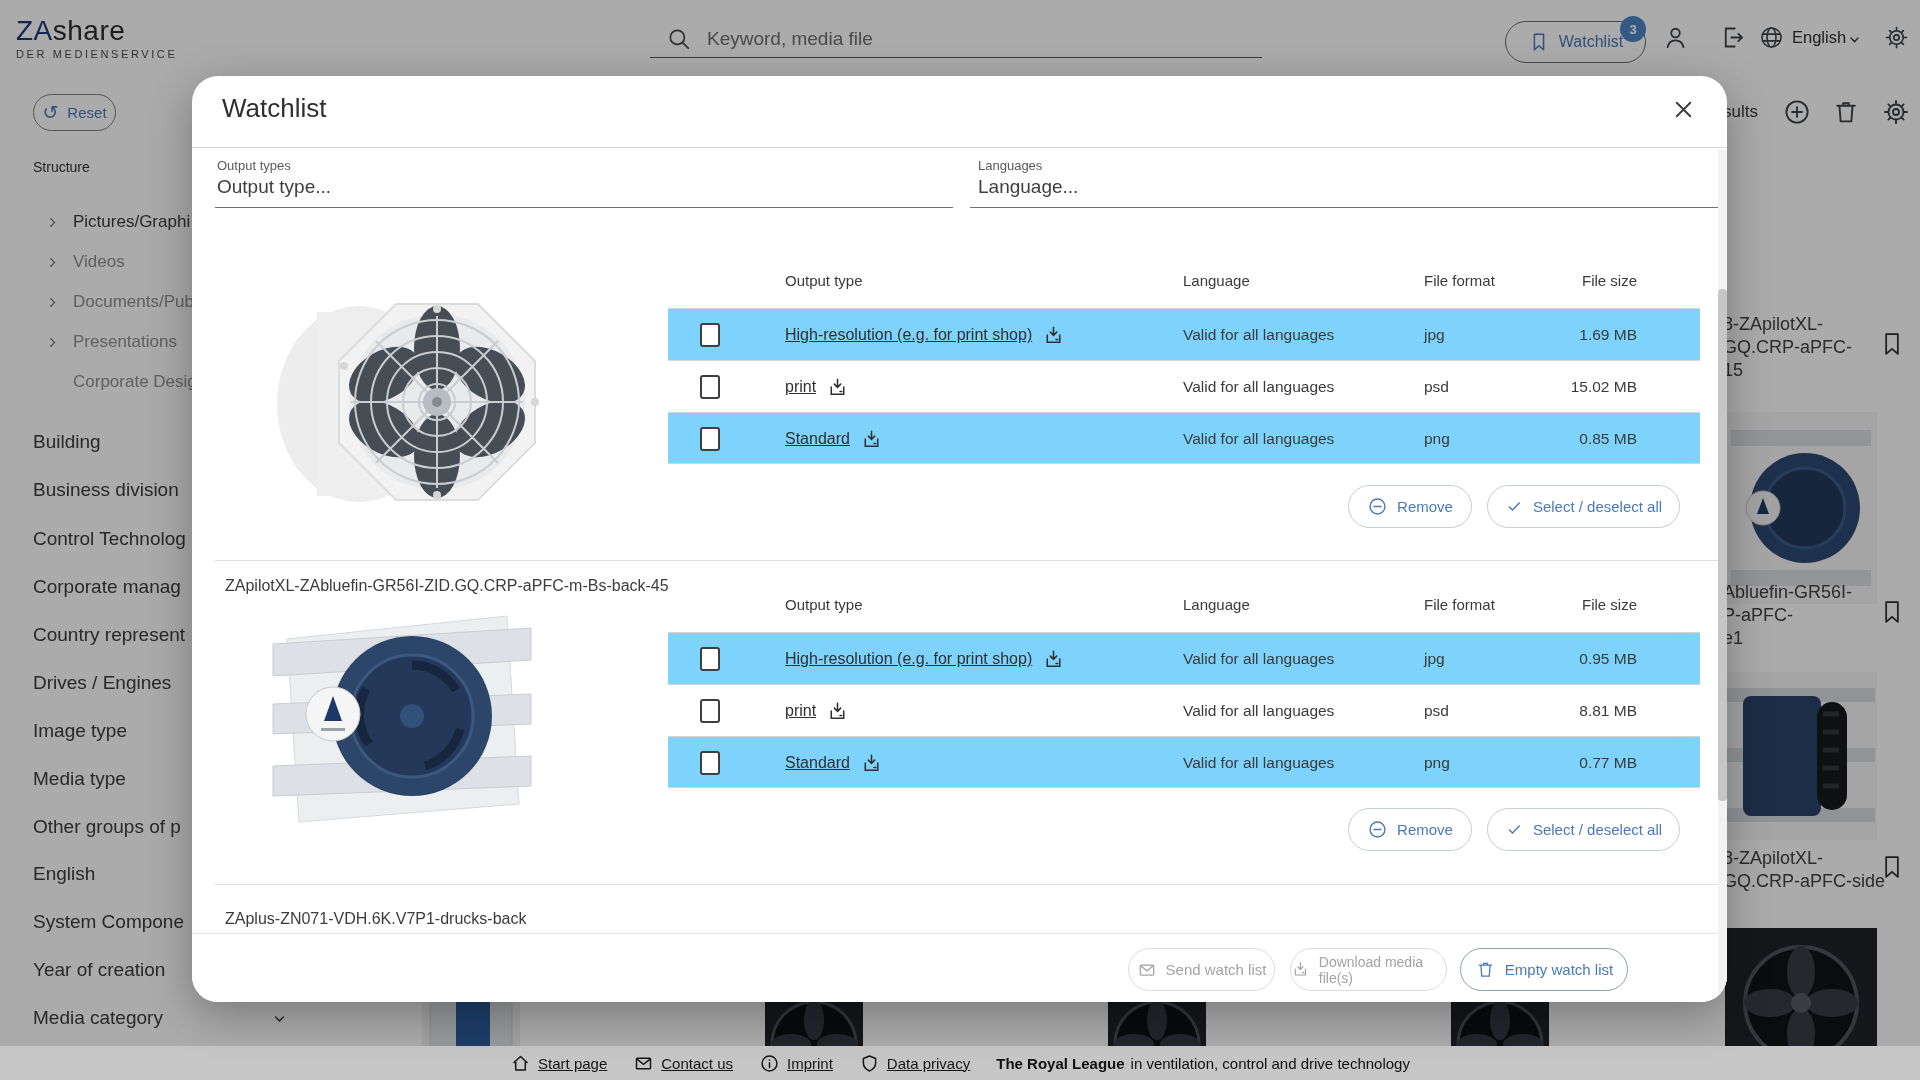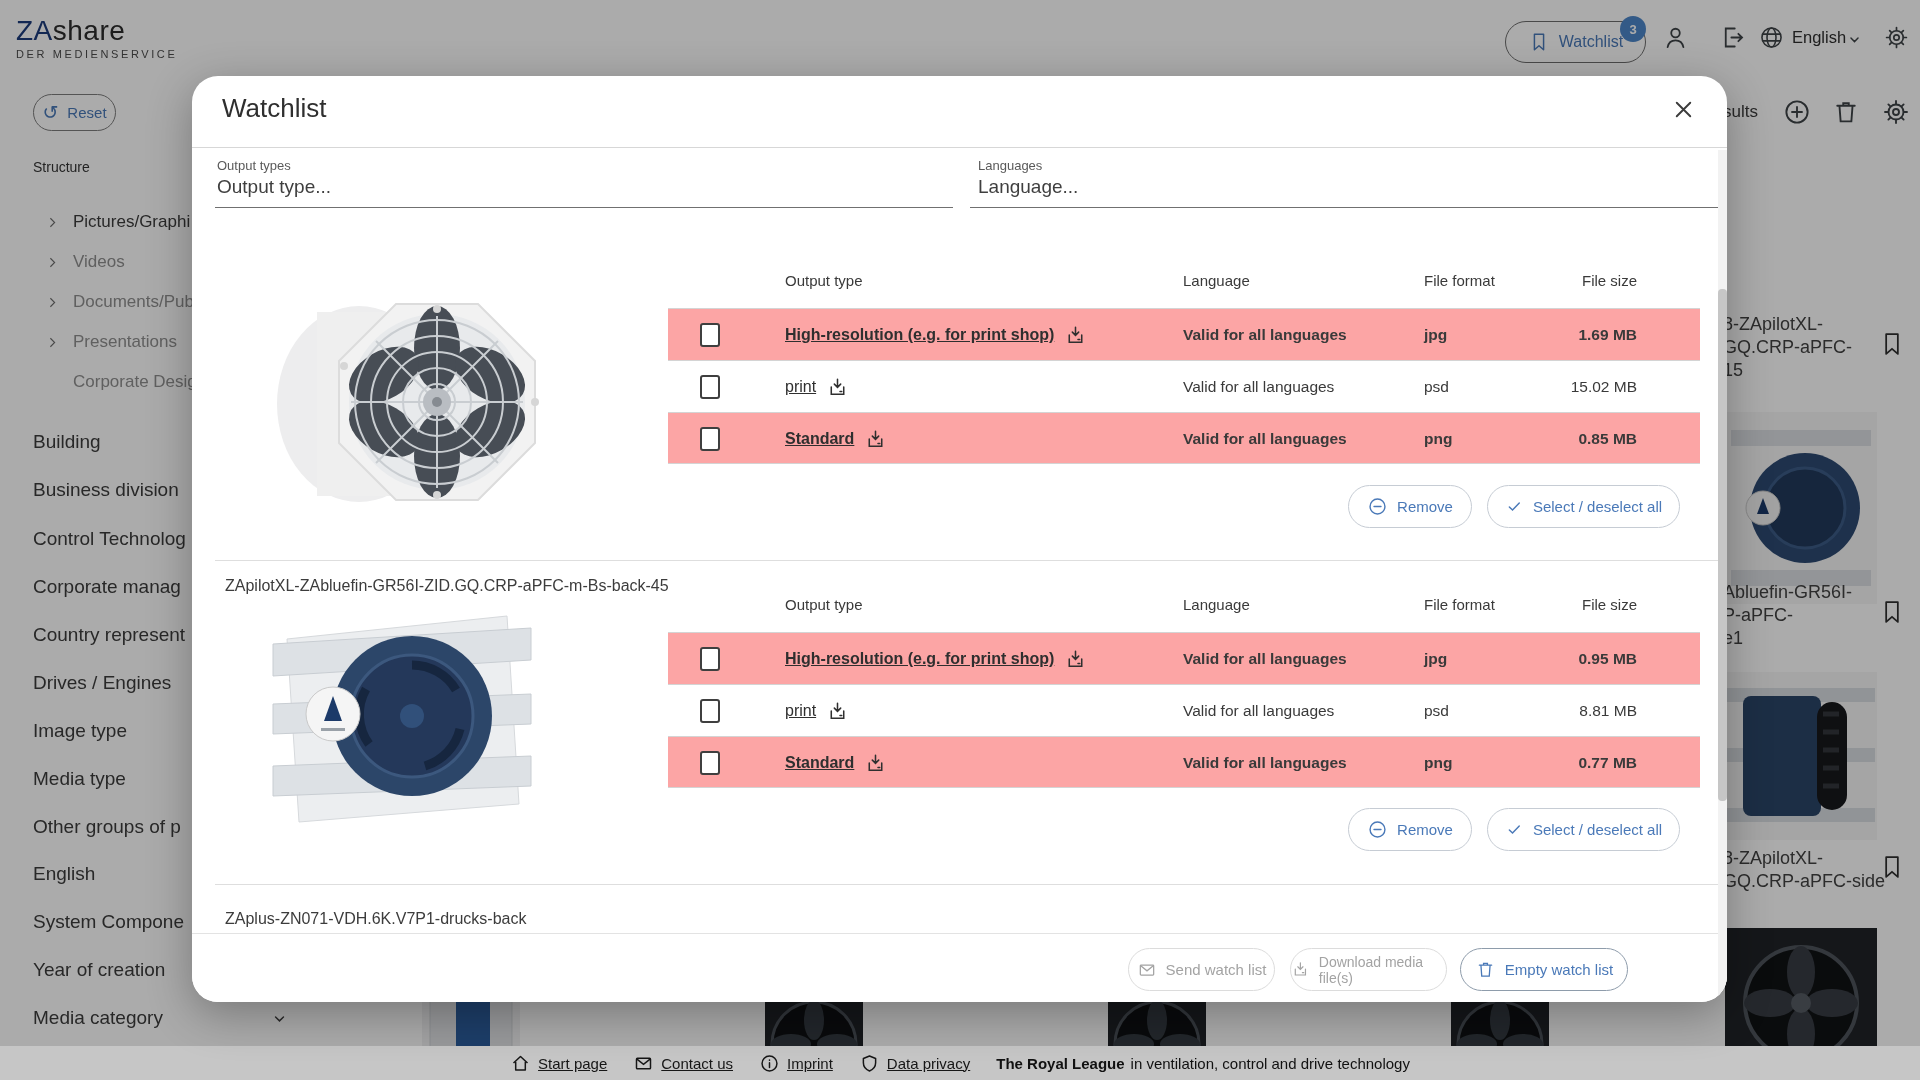--- a/index.html
+++ b/index.html
@@ -57,21 +57,21 @@
   .m-close { left:1478px; top:20px; color:#3c3c3c; cursor:pointer; }
   .m-div { height:1px; background:#d7d7d7; }
   .flt-label { font-size:13px; color:#5a5a5a; }
   .flt-value { font-size:19px; color:#3f3f3f; }
   .flt-line { height:1px; background:#707070; }
   .p-name { font-size:16px; color:#3c3c3c; white-space:nowrap; }
   .ptable { width:1032px; }
   .phead span { position:absolute; top:0; font-size:15px; color:#3a3a3a; }
   .prow { position:absolute; left:0; width:1032px; height:52px; border-top:1px solid #d4d4d4; }
   .prow.last { border-bottom:1px solid #d4d4d4; }
-  .prow.stripe { background:#fca5a5;font-weight:bold; }
+  .prow.stripe { background:#7dd3fc; }
   .cell { position:absolute; top:0; height:52px; display:flex; align-items:center; font-size:15.5px; color:#3a3a3a; }
   .cbx { position:absolute; left:32px; top:14px; width:20px; height:24px; border:2px solid #3f3f3f;
          border-radius:3px; background:#fff; cursor:pointer; }
   .tlink { font-size:16px; color:#2f2f2f; text-decoration:underline; cursor:pointer; }
   .dl-ic { color:#2f2f2f; margin-left:10px; cursor:pointer; }
   .act-btn { position:absolute; height:43px; border:1px solid #c6ccd4; border-radius:22px; color:#4a79b8; font-size:15px; }
   .mfoot-btn { position:absolute; top:14px; height:43px; border:1px solid #dcdcdc; border-radius:22px;
                color:#a3a3a3; font-size:15px; background:#fff; }
   .mfoot-btn.primary { border-color:#8e9cab; color:#4a79b8; }
   .sb-track { position:absolute; right:0; top:74px; width:9px; height:852px; background:#f2f2f2; }
@@ -161,20 +161,26 @@
   </defs>
 </svg>
 
 <div class="page">
 
   <div class="abs" style="left:16px; top:16px;">
     <div class="logo-main"><span class="logo-za">ZA</span><span class="logo-share">share</span></div>
     <div class="logo-tag">DER MEDIENSERVICE</div>
   </div>
 
+  <div class="abs search-wrap">
+    <svg class="ic" width="26" height="26" viewBox="0 0 24 24" fill="none" stroke="#4a4a4a" stroke-width="1.6" stroke-linecap="round">
+        <use href="#sym-mag"></use>
+      </svg>
+    <input type="text" placeholder="Keyword, media file" style="">
+  </div>
 
   <div class="abs pill watchlist-btn">
     <svg class="ic" width="22" height="22" viewBox="0 0 24 24" fill="none" stroke="#4a79b8" stroke-width="1.6" stroke-linejoin="round">
         <use href="#sym-bookmark"></use>
       </svg>
     <span>Watchlist</span>
   </div>
   <div class="abs wl-badge">3</div>
 
   <svg class="abs ic hdr-ic" style="left:1662px; top:24px;" width="27" height="27" viewBox="0 0 24 24" fill="none" stroke="currentColor" stroke-width="1.6" stroke-linecap="round">

